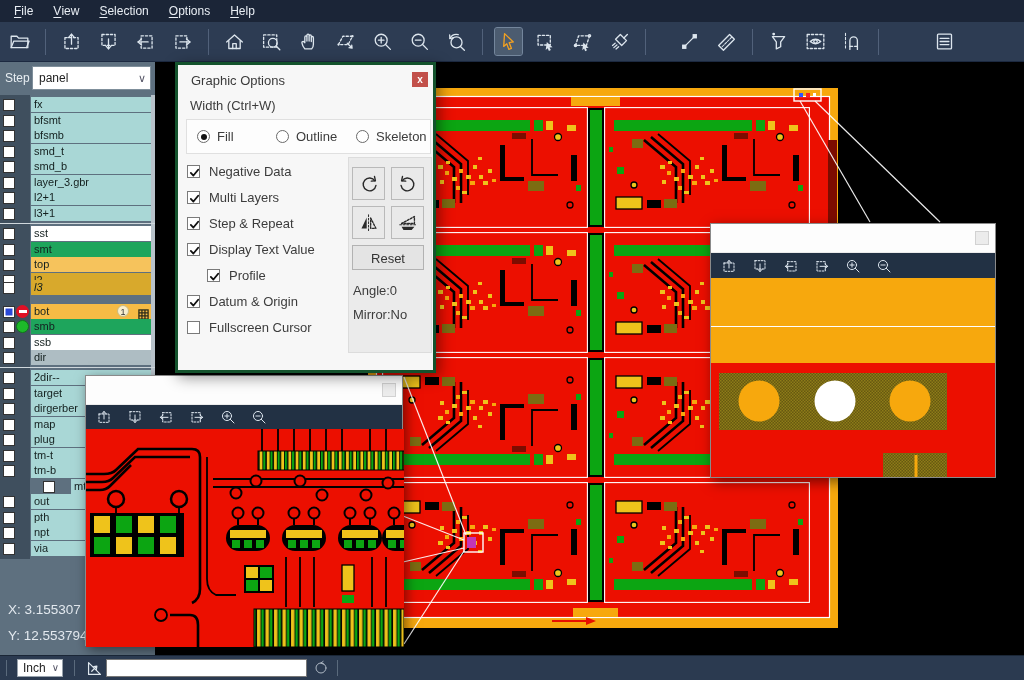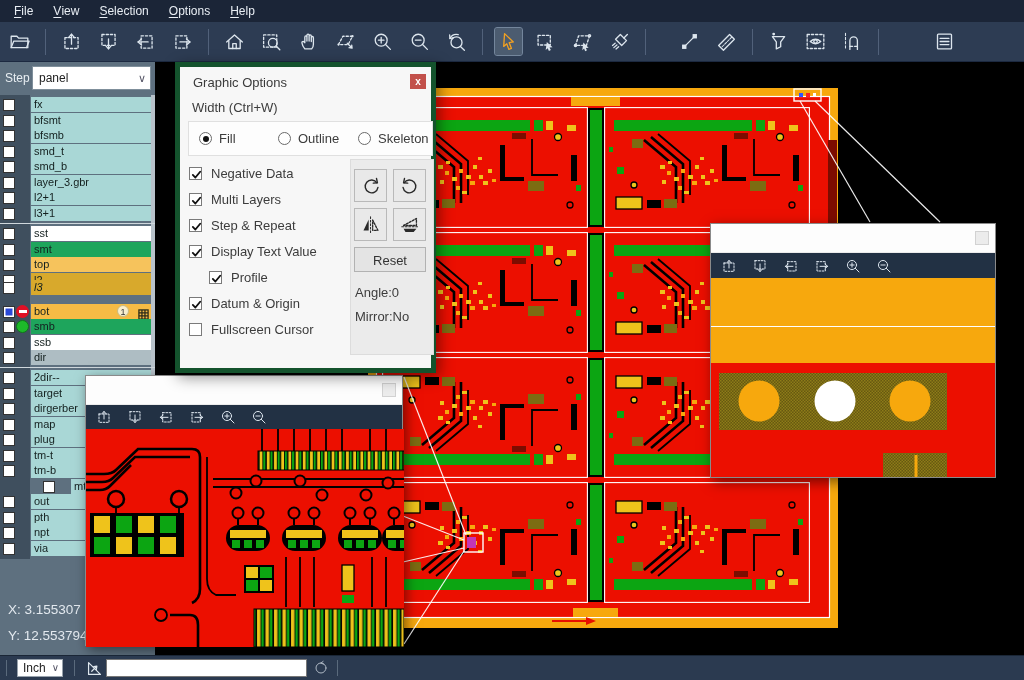--- a/index.html
+++ b/index.html
@@ -46,21 +46,21 @@
   
   .canvas{position:absolute;left:155px;top:62px;width:869px;height:593px;background:var(--canvas-bg);z-index:1;}
   .overlay{position:absolute;left:0;top:0;width:1024px;height:680px;z-index:3;pointer-events:none;}
   .f-g{fill:var(--pcb-green);} .f-y{fill:var(--pcb-gold);} .f-yo{fill:var(--pcb-orange);}
   .f-k{fill:#000;} .f-o{fill:var(--pcb-olive);} .f-dr{fill:var(--pcb-dark-red);} .f-r{fill:var(--pcb-red);}
   .s-k{stroke:#000;stroke-width:1.3;} .s-k2{stroke:#000;stroke-width:2;}
   .st-w{fill:none;stroke:#fff;stroke-width:1.1;}
   .tr{fill:none;stroke:#000;stroke-width:2.6;} .tr2{fill:none;stroke:#000;stroke-width:1.8;}
   .leader{stroke:#fff;stroke-width:1.2;opacity:.92;fill:none;}
   
-  .dialog{position:absolute;left:175px;top:62px;width:261px;height:311px;background:#f7f7f7;border:5px solid #14532d;
+  .dialog{position:absolute;left:175px;top:62px;width:261px;height:311px;background:#f7f7f7;border:3px solid #14532d;
     box-sizing:border-box;z-index:9;box-shadow:3px 4px 14px rgba(0,0,0,.45);font-size:13px;color:#3c3c3c;}
   .dlg-title{position:absolute;left:13px;top:8px;font-size:13px;color:#3a3a3a;}
   .dlg-close{position:absolute;right:5px;top:7px;width:16px;height:15px;background:#c2504a;color:#fff;
     font-size:10px;text-align:center;line-height:15px;font-weight:bold;}
   .dlg-sec-label{position:absolute;left:12px;top:33px;}
   .dlg-groupbox{position:absolute;left:8px;top:54px;width:243px;height:33px;background:#fdfdfd;border:1px solid #e0e0e0;}
   .radio-item{position:absolute;top:9px;display:flex;align-items:center;gap:7px;}
   .radio-dot{width:13px;height:13px;border:1px solid #6a6a6a;border-radius:50%;background:#fff;box-sizing:border-box;position:relative;}
   .radio-dot.sel::after{content:"";position:absolute;left:2.5px;top:2.5px;width:6px;height:6px;border-radius:50%;background:#111;}
   .chk-row{position:absolute;left:9px;height:15px;display:flex;align-items:center;gap:9px;}

